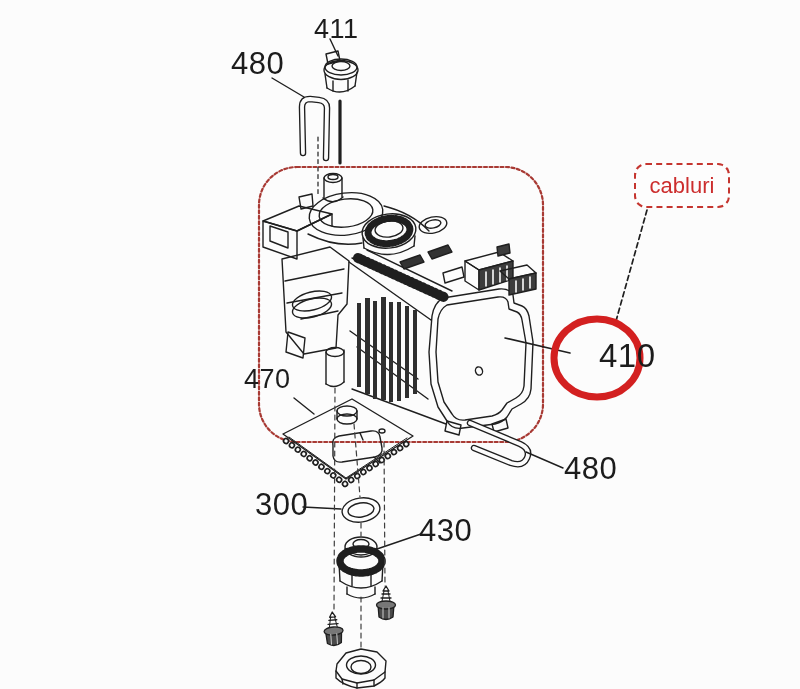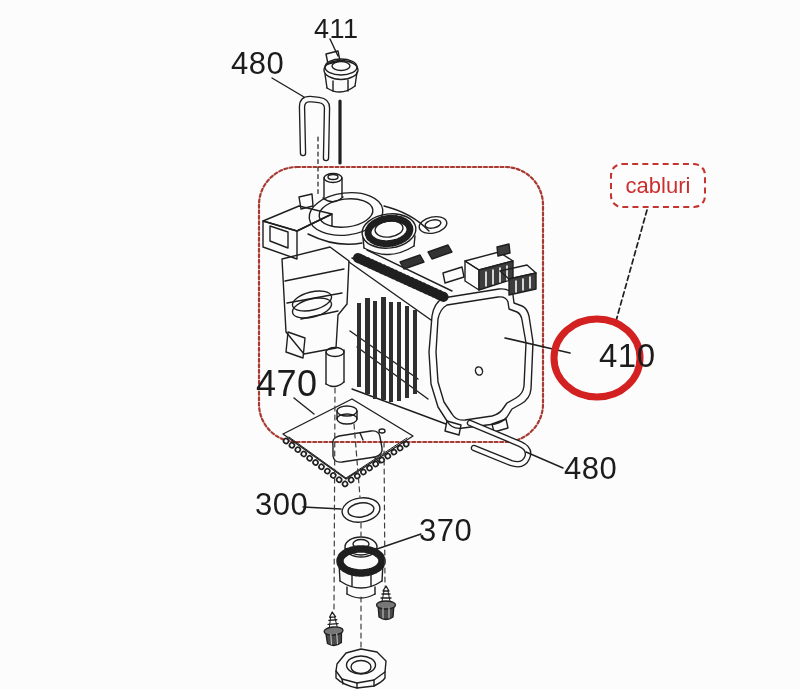--- a/index.html
+++ b/index.html
@@ -7,27 +7,27 @@
     position:relative;width:800px;height:689px;background:#fcfcfc;overflow:hidden;
     font-family:"Liberation Sans",sans-serif;
   }
   .stage svg{position:absolute;left:0;top:0;}
   .lbl{
     position:absolute;color:#1c1c1c;white-space:nowrap;line-height:1;
     font-family:"Liberation Sans",sans-serif;letter-spacing:0.5px;
   }
   .lbl-411{left:314px;top:16px;font-size:27px;}
   .lbl-480-top{left:231px;top:48px;font-size:31px;}
-  .lbl-470{left:244px;top:366px;font-size:36px;margin-left:12px;}
+  .lbl-470{left:244px;top:366px;font-size:27px;}
   .lbl-460{left:255px;top:489px;font-size:31px;}
   .lbl-430{left:419px;top:515px;font-size:31px;}
   .lbl-480-bottom{left:564px;top:453px;font-size:31px;}
   .lbl-410{left:599px;top:339px;font-size:33px;}
   .callout{
-    position:absolute;left:610px;top:163px;width:96px;height:45px;
+    position:absolute;left:634px;top:163px;width:96px;height:45px;
     border:2px dashed #c5352f;border-radius:12px;box-sizing:border-box;
     display:flex;align-items:center;justify-content:center;
     font-size:22px;color:#cc2d2d;background:#fdfdfd;
   }
 </style>
 </head>
 <body>
 
 <div class="stage">
 
@@ -196,20 +196,20 @@
     <path d="M 505,338 L 570,353" stroke-width="1.6"></path>
     <path d="M 647,210 L 616,321" stroke-dasharray="5 3.5" stroke-width="1.7"></path>
     <ellipse cx="597" cy="358" rx="43" ry="39" stroke="#d32020" stroke-width="7"></ellipse>
   </g>
 </svg>
 
 <div class="lbl lbl-411">411</div>
 <div class="lbl lbl-480-top">480</div>
 <div class="lbl lbl-470">470</div>
 <div class="lbl lbl-460">300</div>
-<div class="lbl lbl-430">370</div>
+<div class="lbl lbl-430">430</div>
 <div class="lbl lbl-480-bottom">480</div>
 <div class="lbl lbl-410">410</div>
 <div class="callout">
   <span>cabluri</span>
 </div>
 
 </div>
 
 </body></html>

